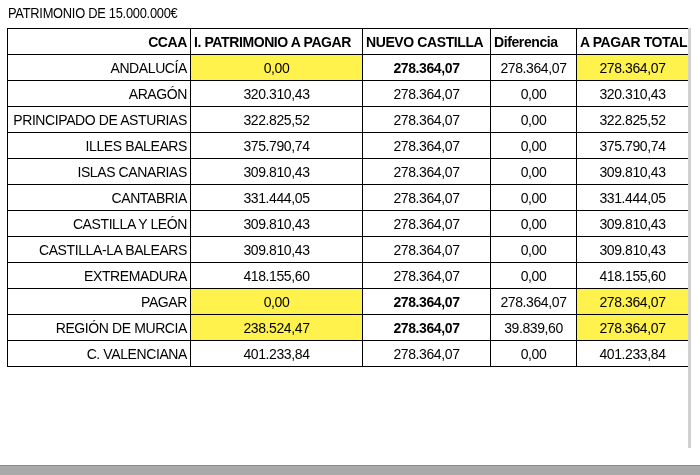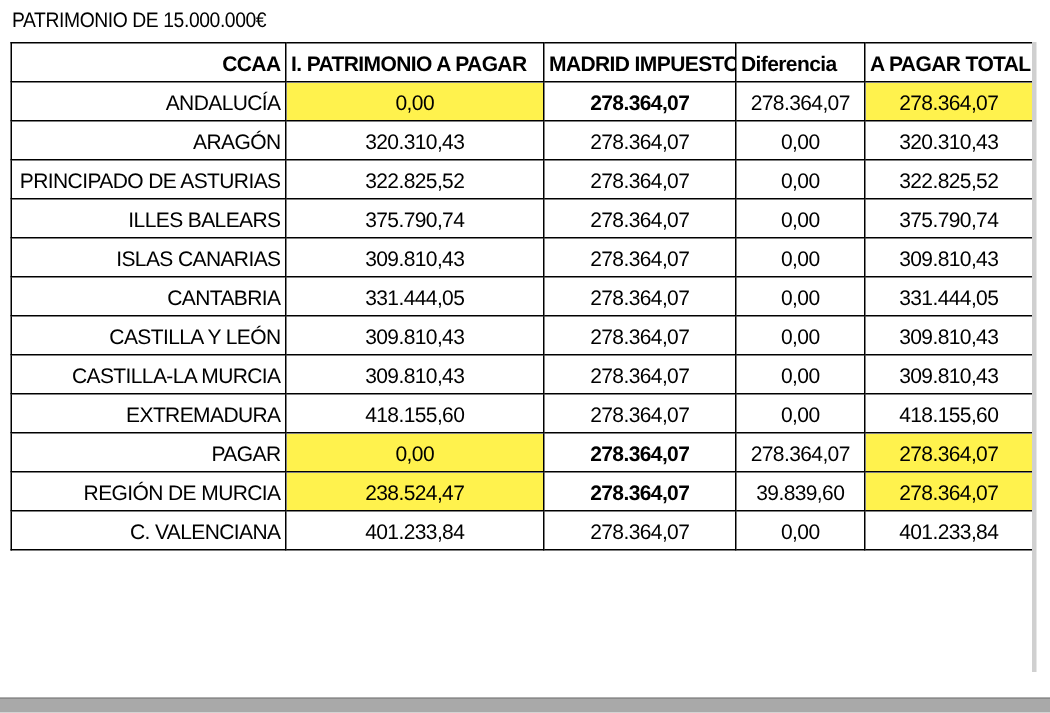--- a/index.html
+++ b/index.html
@@ -43,21 +43,21 @@
     <col style="width:183px">
       <col style="width:172px">
       <col style="width:128px">
       <col style="width:86px">
       <col style="width:112px">
   </colgroup>
   <thead>
     <tr>
       <th class="first">CCAA</th>
       <th>I. PATRIMONIO A PAGAR</th>
-      <th>MADRID IMPUESTO</th>
+      <th>NUEVO CASTILLA</th>
       <th>Diferencia</th>
       <th>A PAGAR TOTAL</th>
     </tr>
   </thead>
   <tbody id="tbody">
       <tr>
         <td class="name">ANDALUCÍA</td>
         <td class="num hl">0,00</td>
         <td class="num bold">278.364,07</td>
         <td class="num">278.364,07</td>
@@ -99,21 +99,21 @@
         <td class="num">331.444,05</td>
       </tr>
       <tr>
         <td class="name">CASTILLA Y LEÓN</td>
         <td class="num">309.810,43</td>
         <td class="num">278.364,07</td>
         <td class="num">0,00</td>
         <td class="num">309.810,43</td>
       </tr>
       <tr>
-        <td class="name">CASTILLA-LA MURCIA</td>
+        <td class="name">CASTILLA-LA BALEARS</td>
         <td class="num">309.810,43</td>
         <td class="num">278.364,07</td>
         <td class="num">0,00</td>
         <td class="num">309.810,43</td>
       </tr>
       <tr>
         <td class="name">EXTREMADURA</td>
         <td class="num">418.155,60</td>
         <td class="num">278.364,07</td>
         <td class="num">0,00</td>

